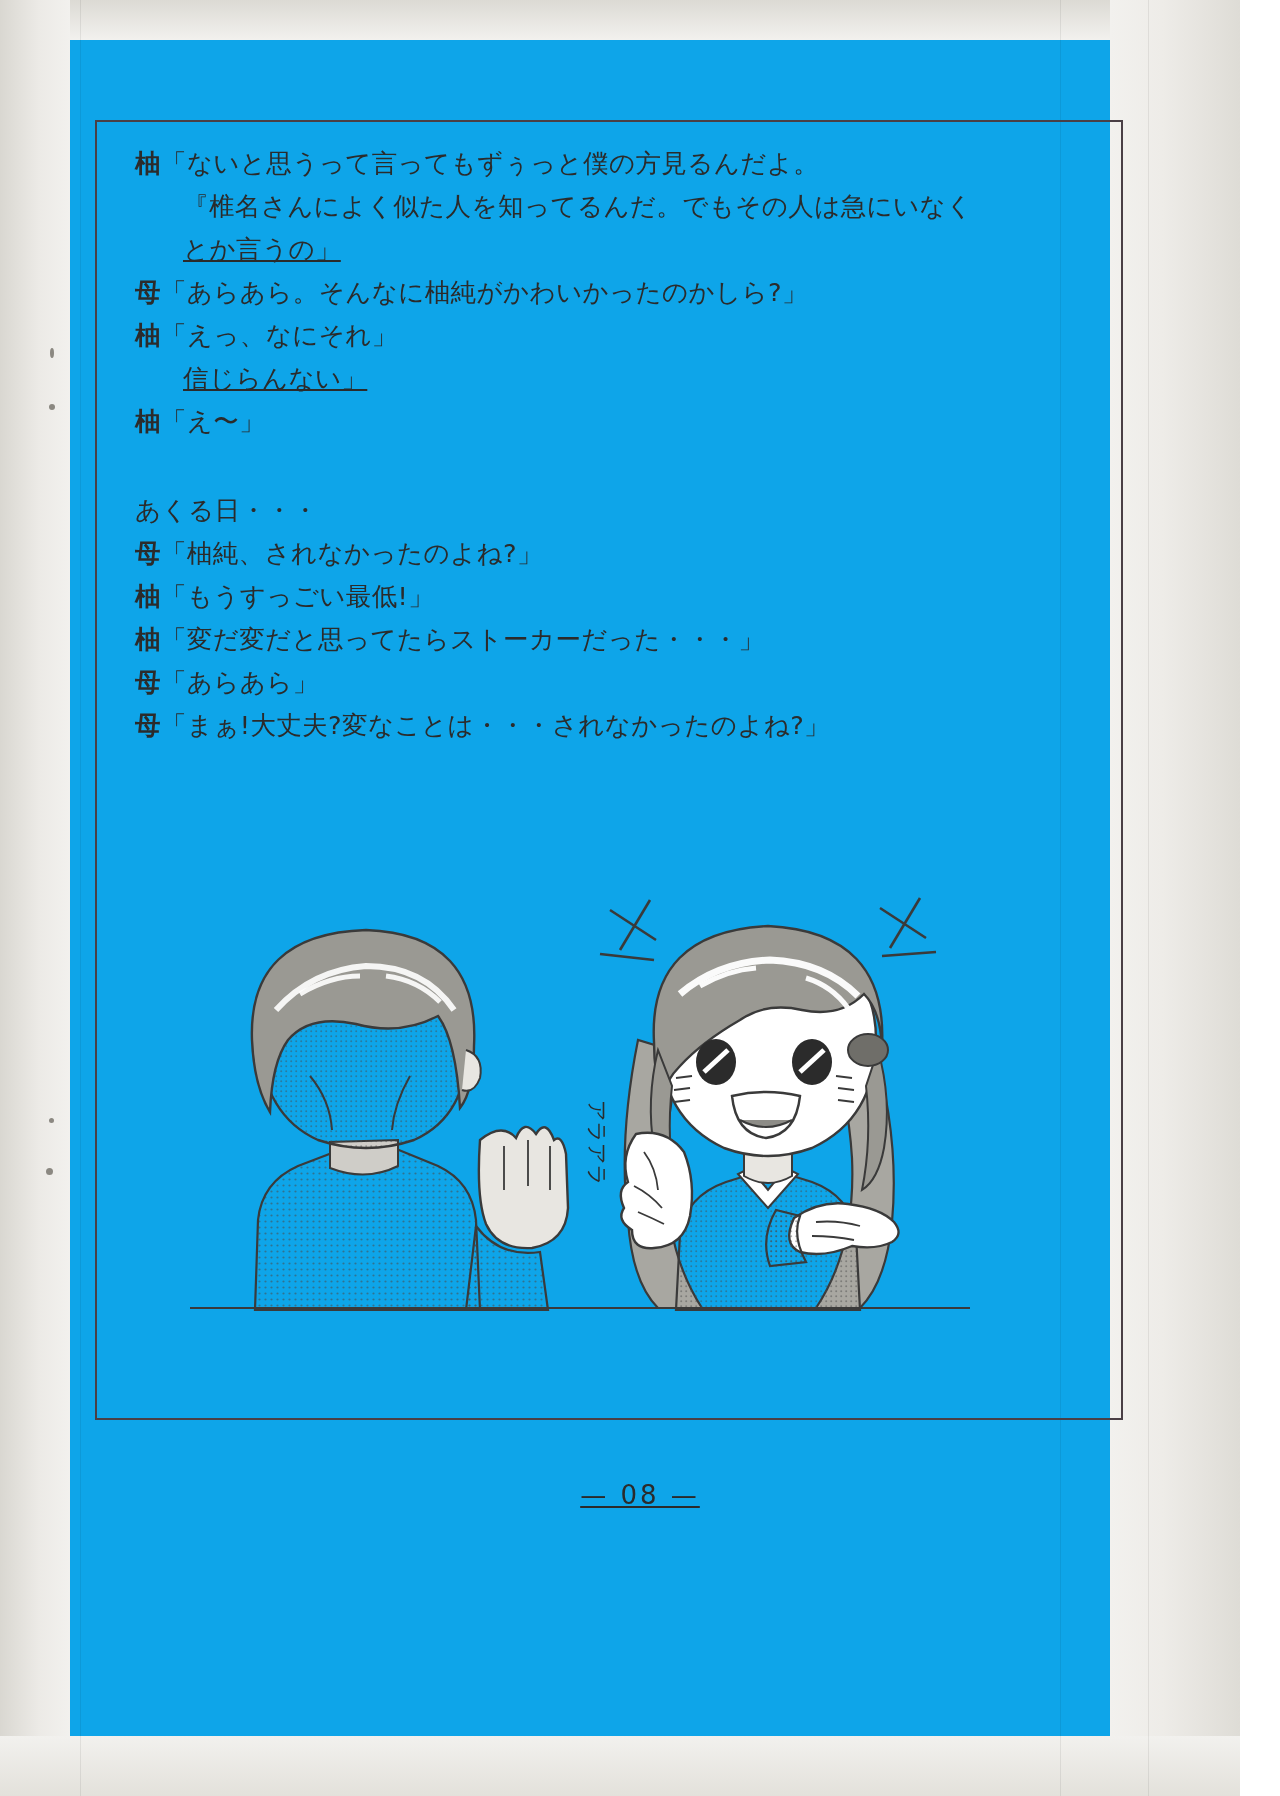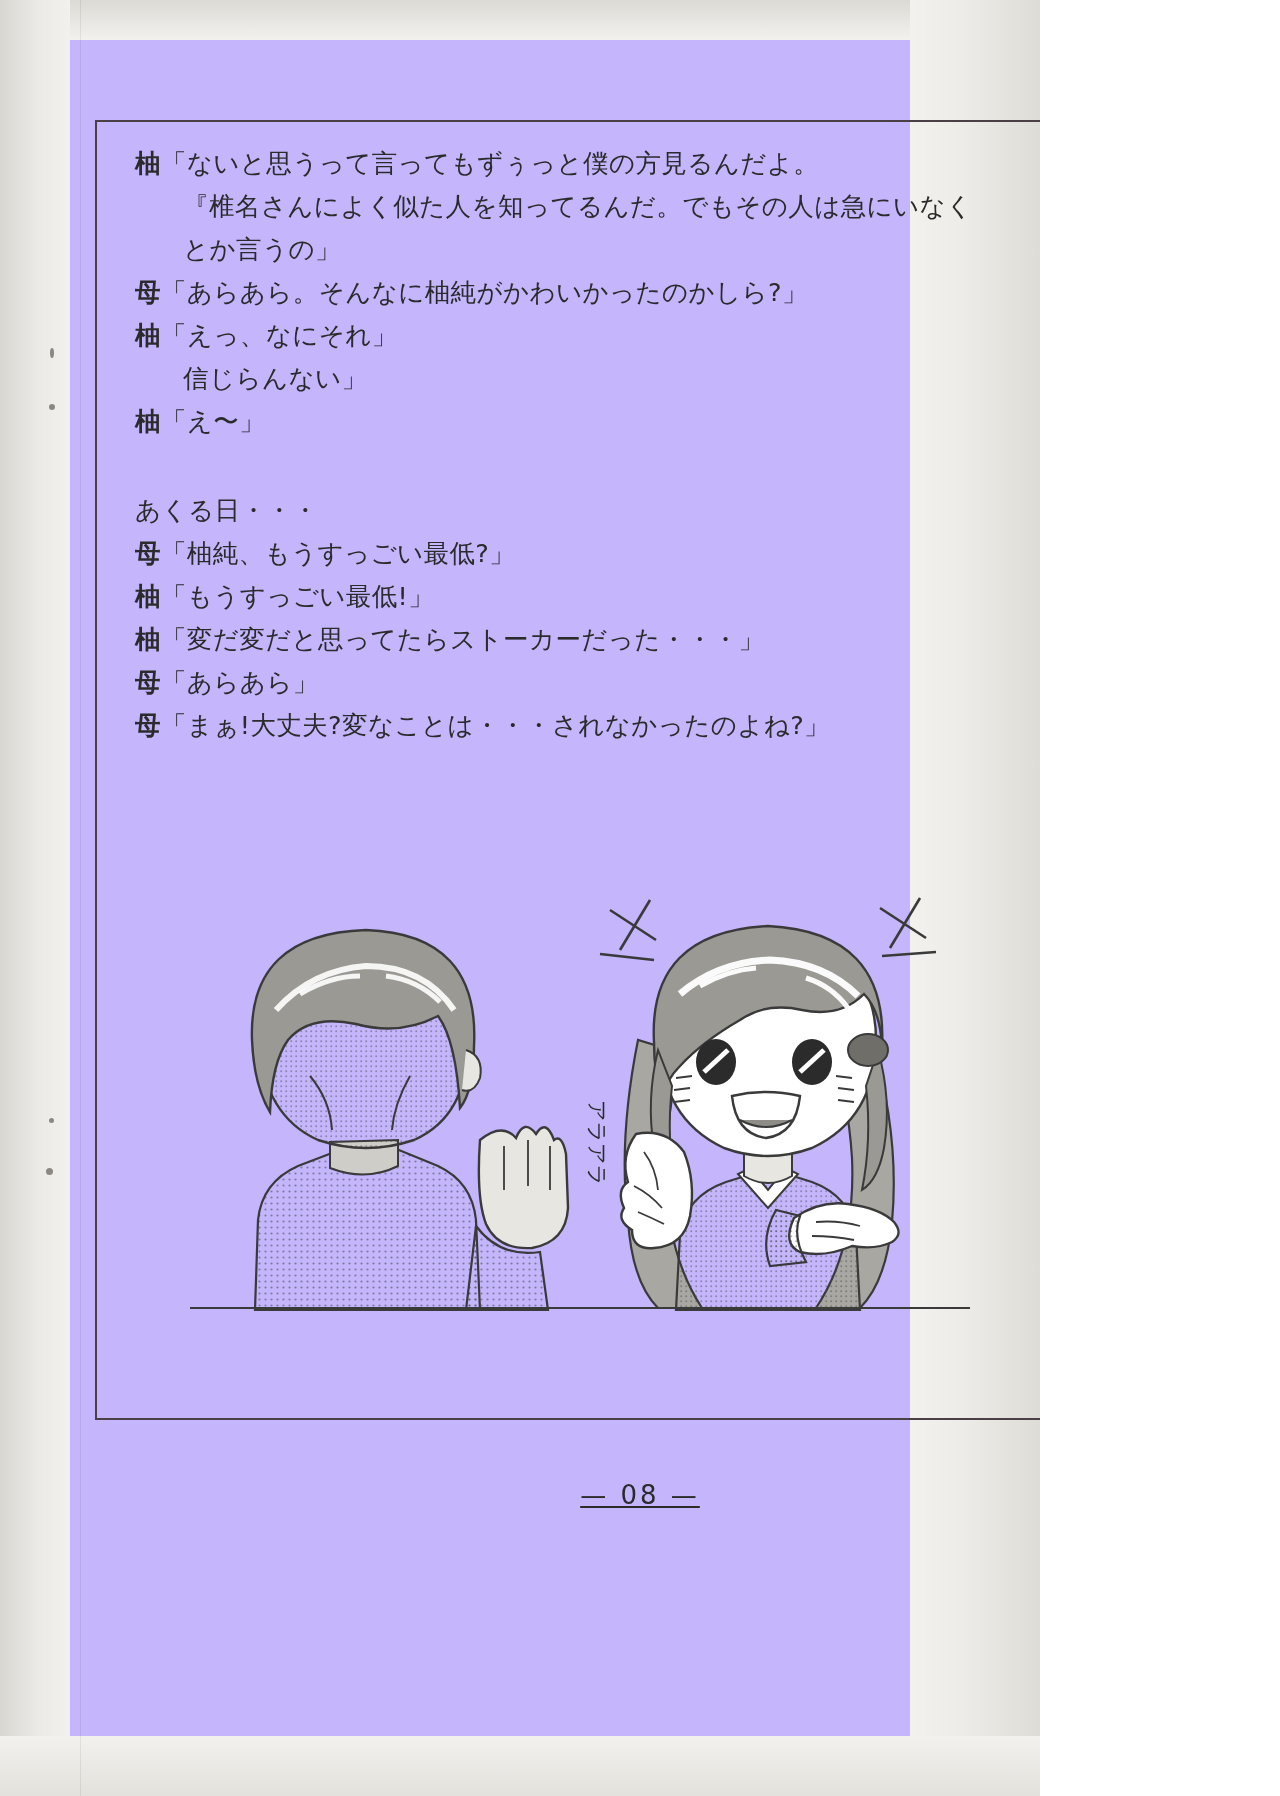--- a/index.html
+++ b/index.html
@@ -2,23 +2,23 @@
 <html><head>
 <meta charset="utf-8">
 <style>
   html, body {
     margin: 0;
     padding: 0;
     background: #ffffff;
   }
   #page {
     position: relative;
-    width: 1040px;
+    width: 1240px;
     height: 1796px;
-    background: #c4b5fd;
+    background: #0ea5e9;
     overflow: hidden;
     font-family: "DejaVu Sans", sans-serif;
   }
   
   .scan-shade-left {
     position: absolute;
     left: 0; top: 0;
     width: 70px; height: 1796px;
     background: linear-gradient(to right, #d9d7d1 0%, #eceae6 55%, #f2f1ee 100%);
     pointer-events: none;
@@ -79,21 +79,21 @@
   }
   .line {
     font-size: 25.5px;
     line-height: 43px;
     color: #2b2b2b;
     white-space: pre;
     letter-spacing: 0.4px;
   }
   .line.indent1 { padding-left: 48px; }
   .line.indent2 { padding-left: 72px; }
-  .line.indent3 { padding-left: 48px; }
+  .line.indent3 { padding-left: 48px; text-decoration: underline; }
   .gap { height: 46px; }
 
   .speaker {
     font-weight: 600;
   }
 
   
   .art {
     position: absolute;
     left: 180px;
@@ -141,21 +141,21 @@
     <div class="line indent1"><span>『椎名さんによく似た人を知ってるんだ。でもその人は急にいなく</span></div>
     <div class="line indent3"><span>とか言うの」</span></div>
     <div class="line"><span class="speaker">母</span><span>「あらあら。そんなに柚純がかわいかったのかしら?」</span></div>
     <div class="line"><span class="speaker">柚</span><span>「えっ、なにそれ」</span></div>
     <div class="line indent3"><span>信じらんない」</span></div>
     <div class="line"><span class="speaker">柚</span><span>「え〜」</span></div>
 
     <div class="gap"></div>
 
     <div class="line"><span>あくる日・・・</span></div>
-    <div class="line"><span class="speaker">母</span><span>「柚純、もうすっごい最低?」</span></div>
+    <div class="line"><span class="speaker">母</span><span>「柚純、されなかったのよね?」</span></div>
     <div class="line"><span class="speaker">柚</span><span>「もうすっごい最低!」</span></div>
     <div class="line"><span class="speaker">柚</span><span>「変だ変だと思ってたらストーカーだった・・・」</span></div>
     <div class="line"><span class="speaker">母</span><span>「あらあら」</span></div>
     <div class="line"><span class="speaker">母</span><span>「まぁ!大丈夫?変なことは・・・されなかったのよね?」</span></div>
   </div>
 
   <div class="art">
     <svg width="800" height="460" viewBox="0 0 800 460" xmlns="http://www.w3.org/2000/svg">
       <defs>
         <pattern id="dots" width="6" height="6" patternUnits="userSpaceOnUse">

